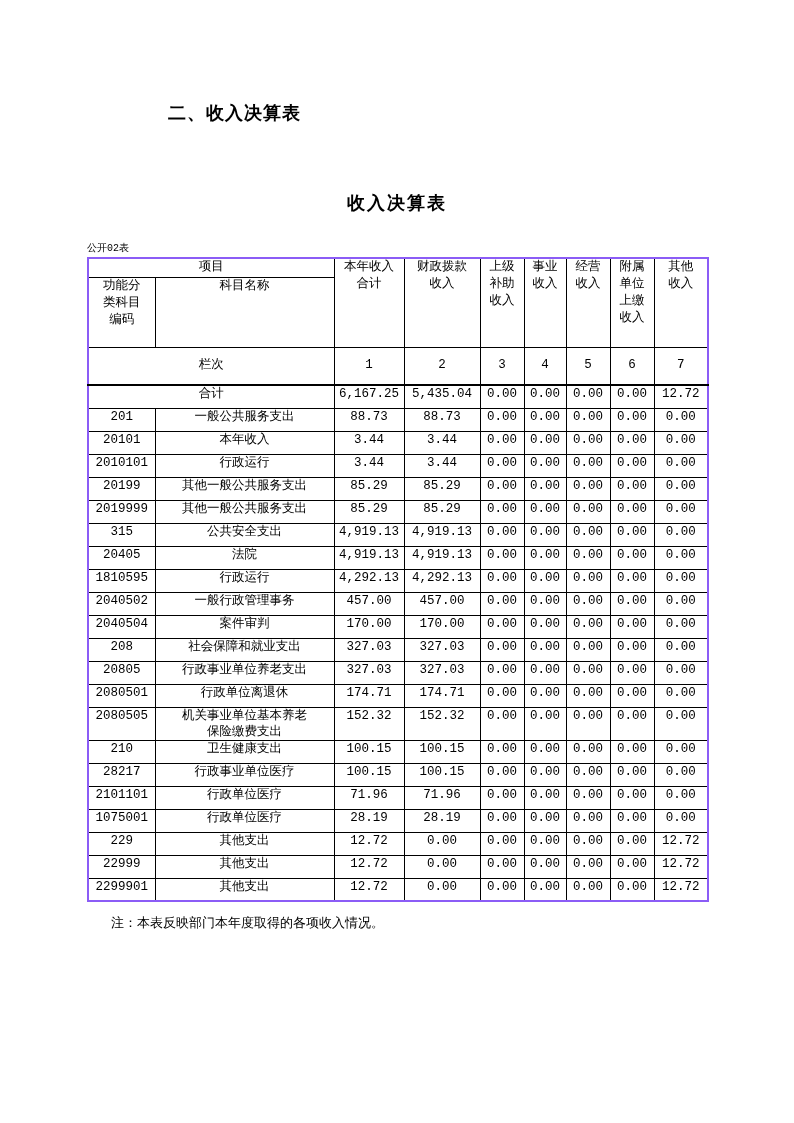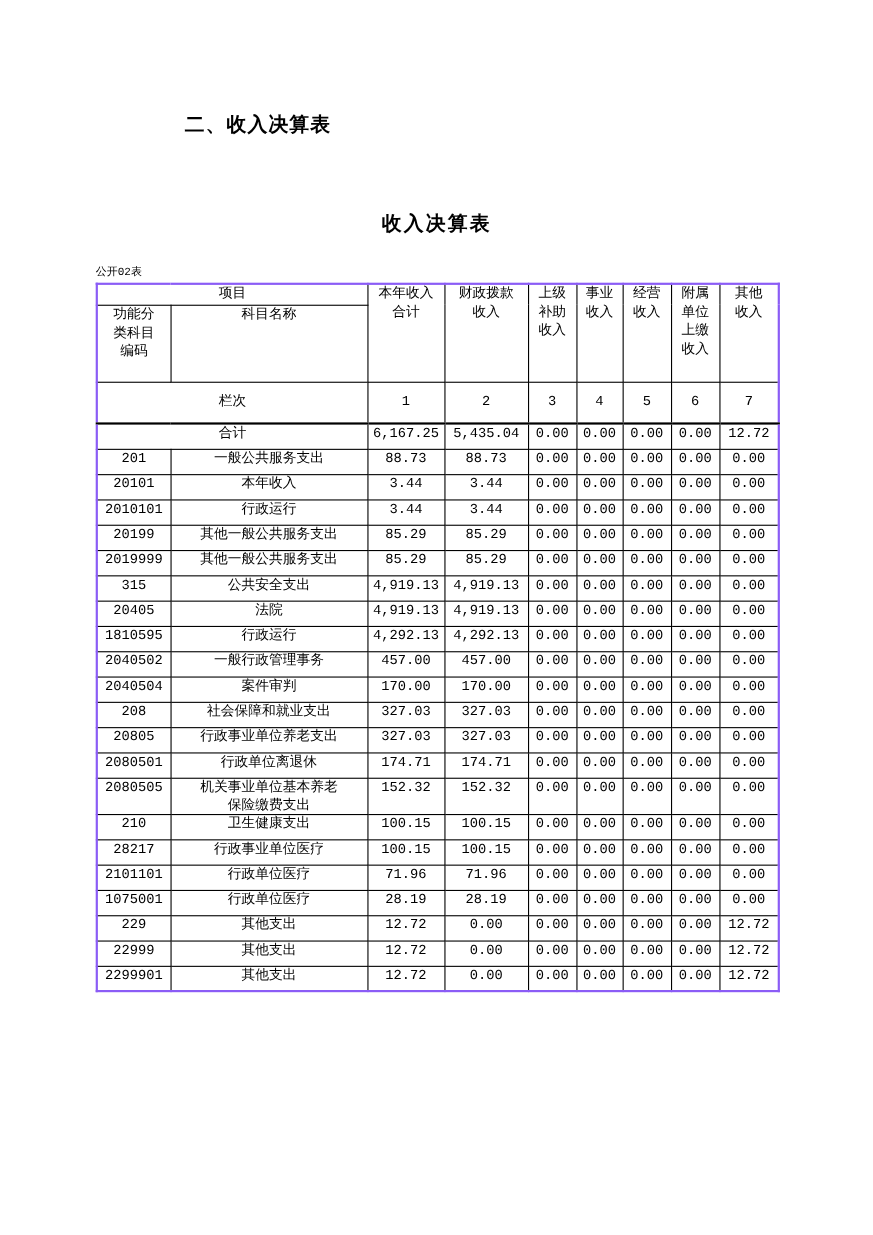--- a/index.html
+++ b/index.html
@@ -348,14 +348,15 @@
             <td class="num-cell">0.00</td>
             <td class="num-cell">0.00</td>
             <td class="num-cell">0.00</td>
             <td class="num-cell">0.00</td>
             <td class="num-cell">0.00</td>
             <td class="num-cell">12.72</td>
           </tr>
         </tbody>
     </table>
 
+    <p class="note">注：本表反映部门本年度取得的各项收入情况。</p>
   </div>
 </div>
 
 </body></html>

